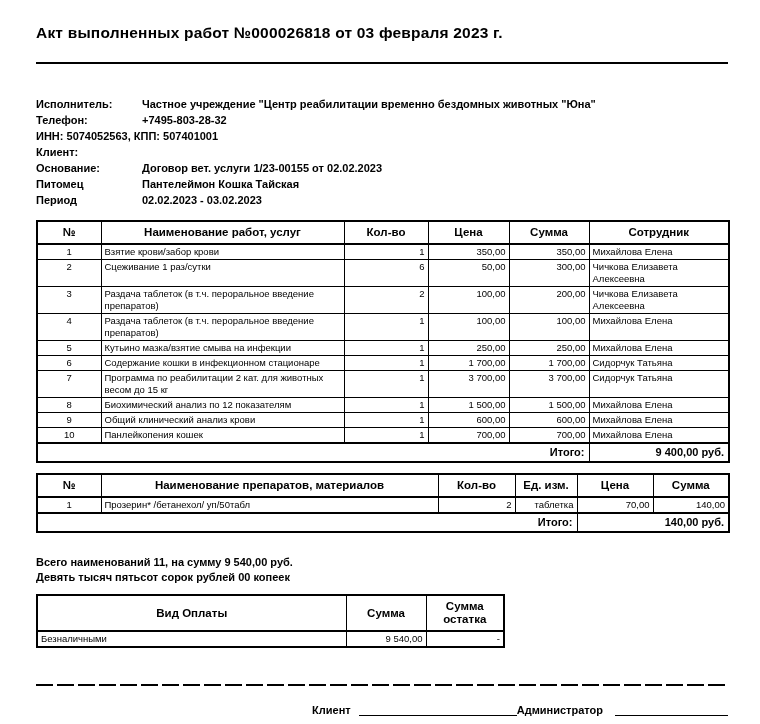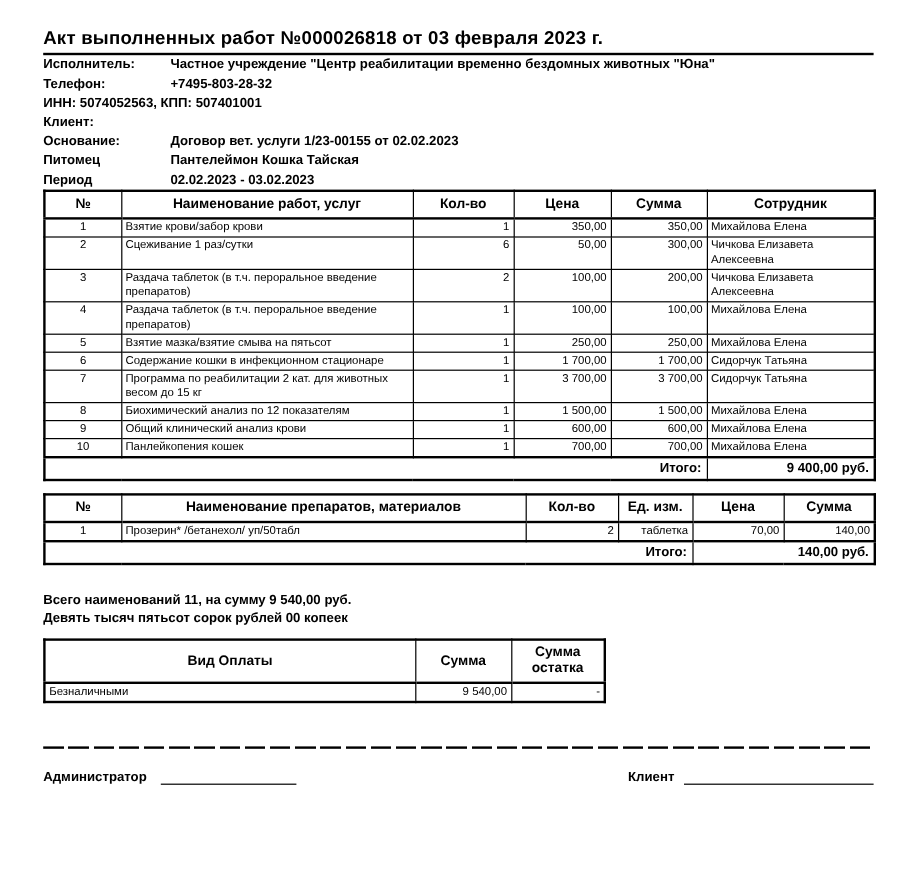--- a/index.html
+++ b/index.html
@@ -7,24 +7,24 @@
     width:760px; height:724px;
     font-family:"Liberation Sans", sans-serif;
     color:#000;
     box-sizing:border-box;
     overflow:hidden;
   }
   .page { padding:24px 32px 0 36px; box-sizing:border-box; }
 
   .title {
     font-size:15.5px; font-weight:bold; letter-spacing:.2px;
-    padding-bottom:2px; border-bottom:2px solid #000; margin-bottom:0;
-  }
-
-  .info { font-size:11px; font-weight:bold; }
+    padding-bottom:20px; border-bottom:2px solid #000; margin-bottom:32px;
+  }
+
+  .info { font-size:11px; font-weight:bold; margin-bottom:12px; }
   .info-row { display:flex; line-height:16px; }
   .info-label { width:106px; flex:none; }
   .info-value { flex:1; }
   .info-full { line-height:16px; }
 
   table.t { border-collapse:collapse; table-layout:fixed; border:2px solid #000; }
   table.t th {
     font-size:11.5px; font-weight:bold; text-align:center; vertical-align:middle;
     border:1px solid #000; border-bottom:2px solid #000; padding:4px 2px; line-height:13px;
   }
@@ -141,21 +141,21 @@
       <tr>
         <td class="c">4</td>
         <td>Раздача таблеток (в т.ч. пероральное введение препаратов)</td>
         <td class="r">1</td>
         <td class="r">100,00</td>
         <td class="r">100,00</td>
         <td>Михайлова Елена</td>
       </tr>
       <tr>
         <td class="c">5</td>
-        <td>Взятие мазка/взятие смыва на пятьсот</td>
+        <td>Кутьино мазка/взятие смыва на инфекции</td>
         <td class="r">1</td>
         <td class="r">250,00</td>
         <td class="r">250,00</td>
         <td>Михайлова Елена</td>
       </tr>
       <tr>
         <td class="c">6</td>
         <td>Содержание кошки в инфекционном стационаре</td>
         <td class="r">1</td>
         <td class="r">1 700,00</td>
@@ -259,23 +259,23 @@
         <td>Безналичными</td>
         <td class="r">9 540,00</td>
         <td class="r">-</td>
       </tr>
     </tbody>
   </table>
 
   <div class="dashed-divider"></div>
 
   <div class="signatures">
+    <div class="sig-group right">
+      <span>Клиент</span>
+      <span class="sig-line client"></span>
+    </div>
     <div class="sig-group">
       <span>Администратор</span>
       <span class="sig-line admin"></span>
     </div>
-    <div class="sig-group right">
-      <span>Клиент</span>
-      <span class="sig-line client"></span>
-    </div>
   </div>
 
 </div>
 
 </body></html>

